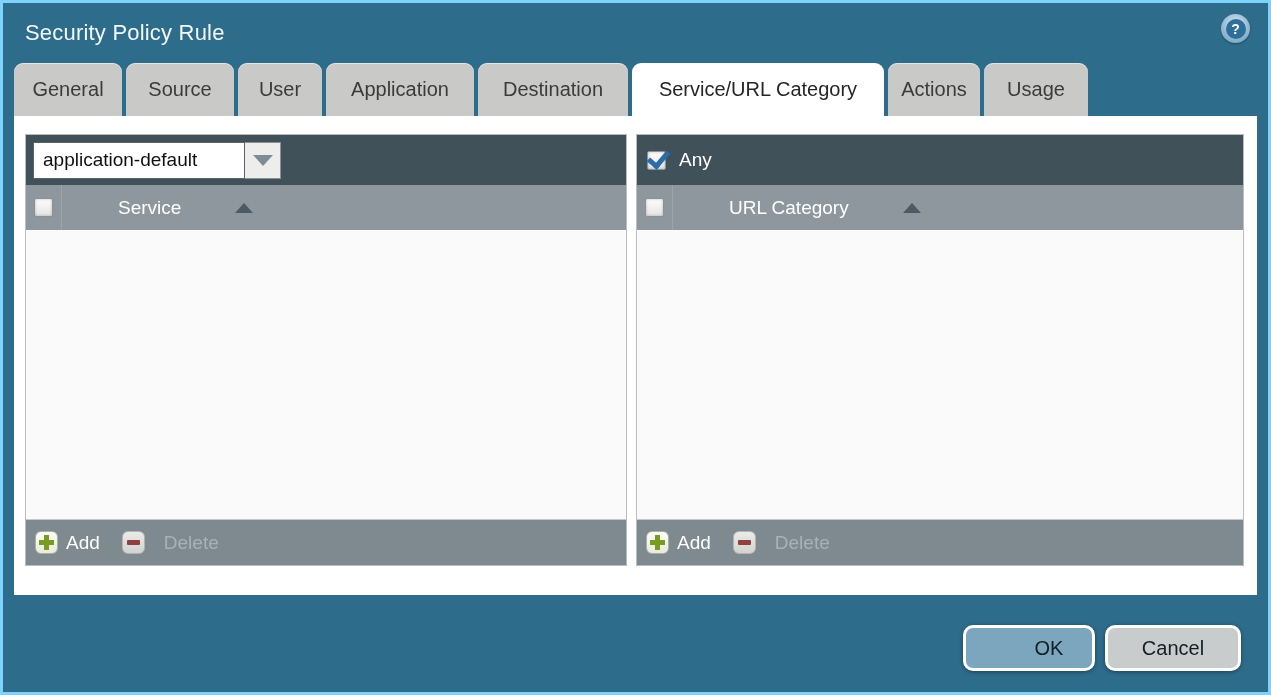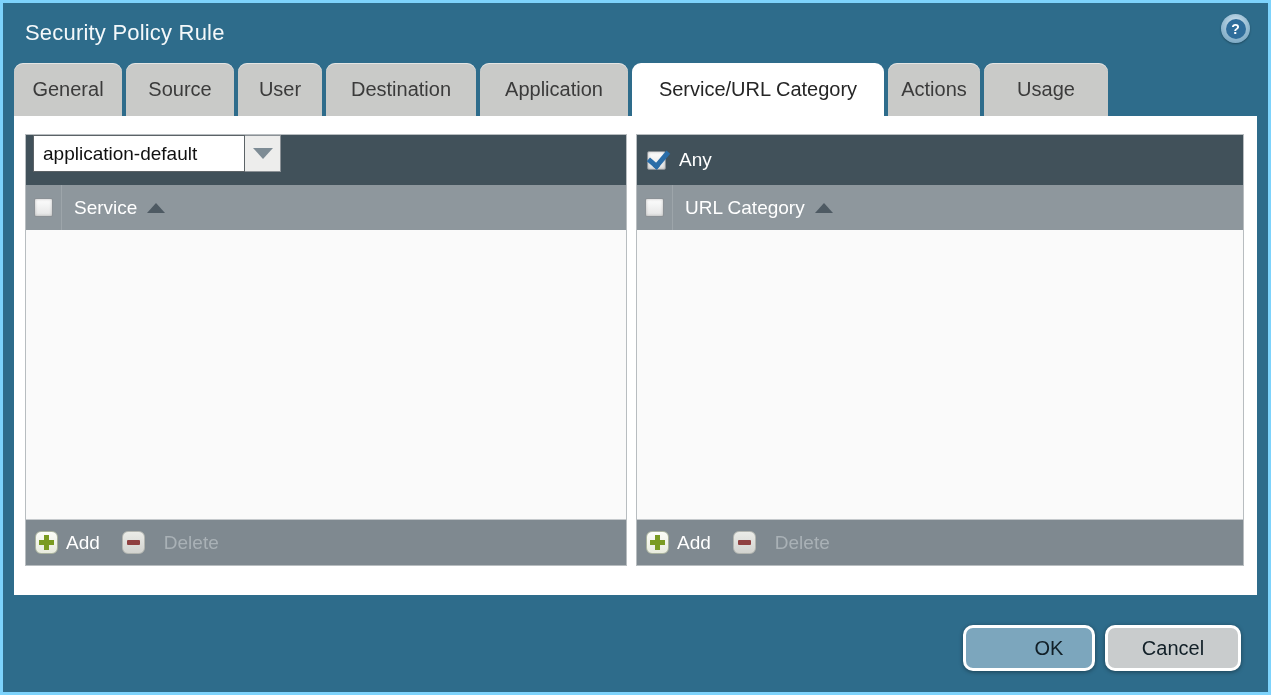--- a/index.html
+++ b/index.html
@@ -22,22 +22,22 @@
   .tab{background:#c9cac8;color:#3b3b3b;font-size:20px;border-radius:9px 9px 0 0;
     display:flex;align-items:center;justify-content:center;cursor:pointer;
     box-shadow:inset 0 1px 0 rgba(255,255,255,.5);}
   .tab.active{background:#ffffff;color:#262626;box-shadow:none;}
   
   .content{position:absolute;left:11px;top:113px;width:1243px;height:479px;background:#ffffff;}
   .panel{position:absolute;top:18px;height:432px;display:flex;flex-direction:column;
     border:1px solid #b8bdc0;background:#fafafa;}
   .panel.left{left:11px;width:602px;}
   .panel.right{left:622px;width:608px;}
-  .bar-top{height:50px;background:#41515a;display:flex;padding:0 7px;flex:none;}
-  .bar-header{height:45px;background:#8e979d;display:flex;align-items:center;color:#fff;flex:none;}
+  .bar-top{height:50px;background:#41515a;display:flex;align-items:center;padding:0 7px;flex:none;}
+  .bar-header{height:45px;background:#8e979d;display:flex;align-items:center;color:#fff;flex:none;gap:44px;}
   .cb-cell{width:36px;align-self:stretch;display:flex;align-items:center;justify-content:center;border-right:1px solid #9da5aa;}
   .col-label{margin-left:12px;font-size:19px;}
   .sort-up{margin-left:10px;width:0;height:0;border-left:9px solid transparent;border-right:9px solid transparent;border-bottom:10px solid #4e5a63;}
   .list{flex:1;background:#fafafa;border-bottom:1px solid #c5c9cc;}
   .bar-footer{height:45px;background:#7f8990;display:flex;align-items:center;padding:12px 9px;gap:22px;flex:none;}
   
   .combo{display:flex;height:37px;cursor:pointer;}
   .combo-value{width:212px;background:#fff;border:1px solid #5c6367;font-size:19px;color:#101010;
     display:flex;align-items:center;padding:0 9px;}
   .combo-arrow{width:36px;background:#ededec;border:1px solid #8b9196;border-left:none;
@@ -78,25 +78,25 @@
     <div class="title">Security Policy Rule</div>
     <div class="help">
       <div class="help-inner">?</div>
     </div>
   </div>
 
   <div class="tabbar">
     <div class="tab" style="width:108px">General</div>
     <div class="tab" style="width:108px">Source</div>
     <div class="tab" style="width:84px">User</div>
+    <div class="tab" style="width:148px">Application</div>
     <div class="tab" style="width:150px">Destination</div>
-    <div class="tab" style="width:148px">Application</div>
     <div class="tab active" style="width:252px">Service/URL Category</div>
     <div class="tab" style="width:92px">Actions</div>
-    <div class="tab" style="width:124px">Usage</div>
+    <div class="tab" style="width:104px">Usage</div>
   </div>
 
   <div class="content">
 
     <div class="panel left">
       <div class="bar-top">
         <div class="combo">
           <div class="combo-value">application-default</div>
           <div class="combo-arrow">
             <div class="tri-down"></div>

